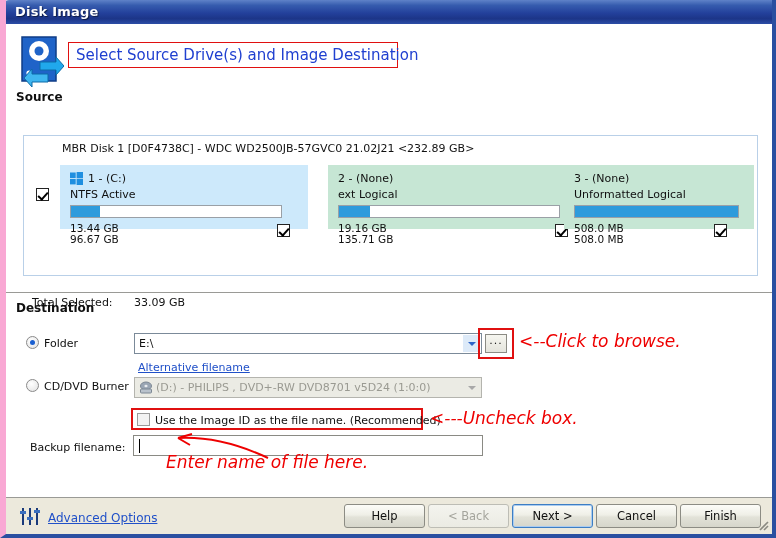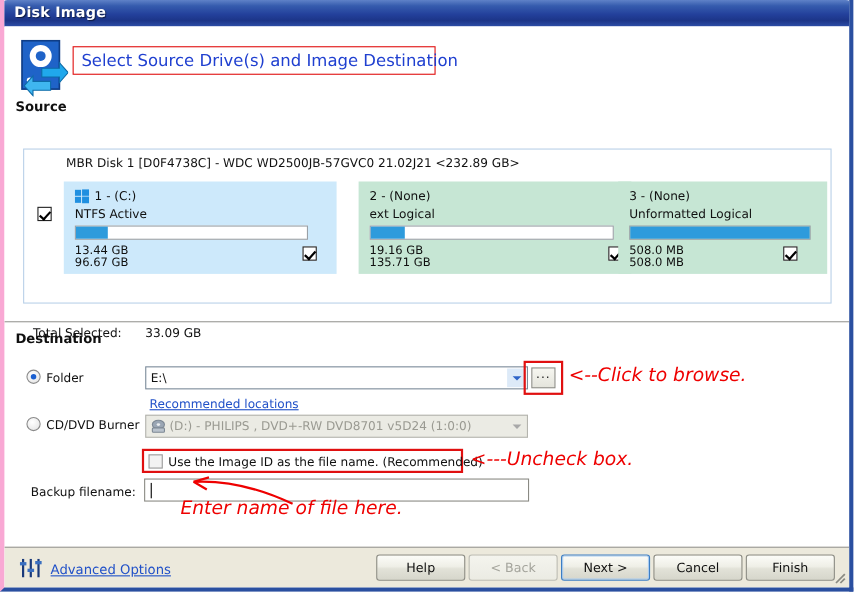--- a/index.html
+++ b/index.html
@@ -11,21 +11,21 @@
     font-family: "DejaVu Sans", "Liberation Sans", sans-serif;
     font-size: 11px;
     color: #000000;
   }
   #app {
     position: relative;
     width: 776px;
     height: 538px;
     overflow: hidden;
     background: #ffffff;
-    border-left: 4px solid #f9a8d4;
+    border-left: 6px solid #f9a8d4;
     border-right: 4px solid #2a4fa0;
     border-bottom: 4px solid #2a4fa0;
     box-sizing: border-box;
   }
 
   
   .titlebar {
     position: absolute;
     left: -4px; top: 0;
     width: 776px;
@@ -133,21 +133,21 @@
     transform: rotate(42deg);
   }
   .checkbox.flat {
     border: 1px solid #9a9a9a;
     background: #f2f2f2;
   }
 
   .part {
     position: absolute;
     top: 141px;
-    height: 84px;
+    height: 64px;
     box-sizing: border-box;
   }
   .part.p1 { left: 54px;  width: 248px; background: #cde9fb; }
   .part.p2 { left: 322px; width: 248px; background: #c6e6d4; }
   .part.p3 { left: 558px; width: 190px; background: #c6e6d4; }
 
   .part-head {
     position: absolute;
     left: 10px;
     top: 7px;
@@ -506,21 +506,21 @@
   <div class="combo" style="left:128px; top:333px; width:348px;">
     <div class="combo-text">E:\</div>
     <div class="combo-arrow-box" style="background:#ddeaf8;">
       <span class="arrow-down"></span>
     </div>
   </div>
 
   <div class="browse-btn" style="left:479px; top:334px;">...</div>
   <div class="redbox" style="left:472px; top:328px; width:36px; height:31px;"></div>
 
-  <div class="link" style="left:132px; top:361px;">Recommended locations</div>
+  <div class="link" style="left:132px; top:361px;">Alternative filename</div>
 
   <div class="radio" style="left:20px; top:379px;"></div>
   <div class="field-label" style="left:38px; top:380px;">CD/DVD Burner</div>
 
   <div class="combo disabled" style="left:128px; top:377px; width:348px;">
     <svg style="position:absolute; left:4px; top:3px; width:14px; height:14px;" viewBox="0 0 14 14">
       <ellipse cx="7" cy="5" rx="5.5" ry="4" fill="#9aa6b4" stroke="#7d8894"></ellipse>
       <ellipse cx="7" cy="5" rx="1.6" ry="1.2" fill="#e9ecef"></ellipse>
       <rect x="1.5" y="8" width="11" height="4" rx="1" fill="#b9c2cc" stroke="#7d8894"></rect>
     </svg>

